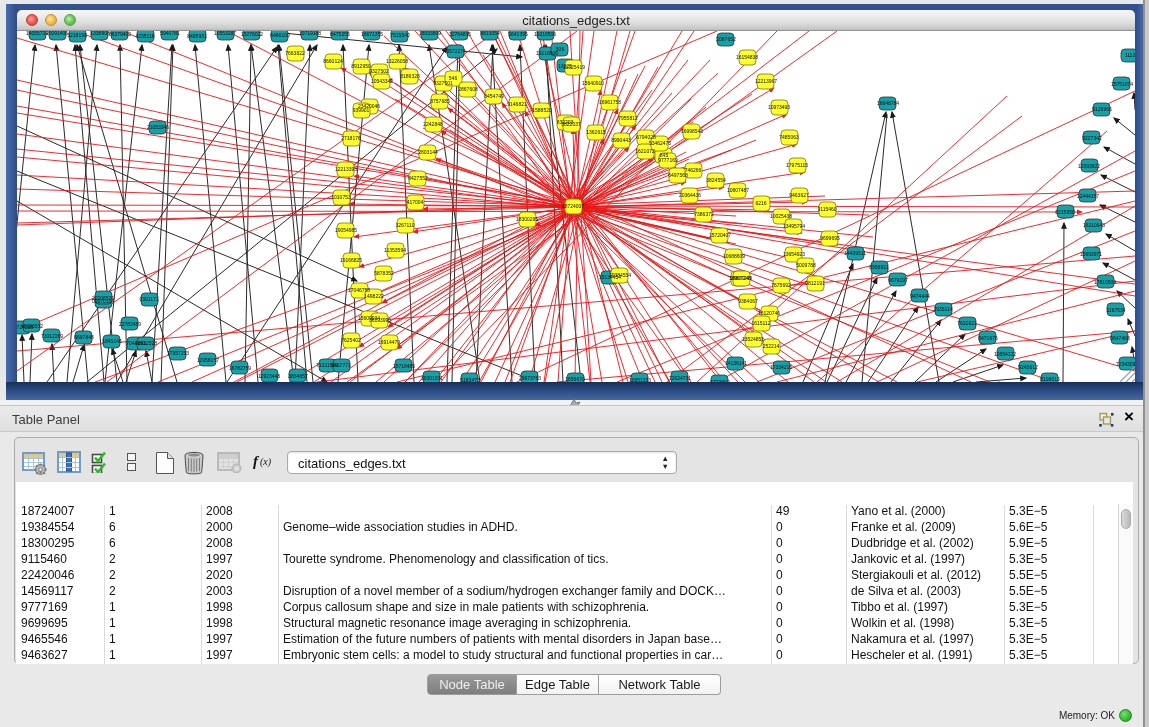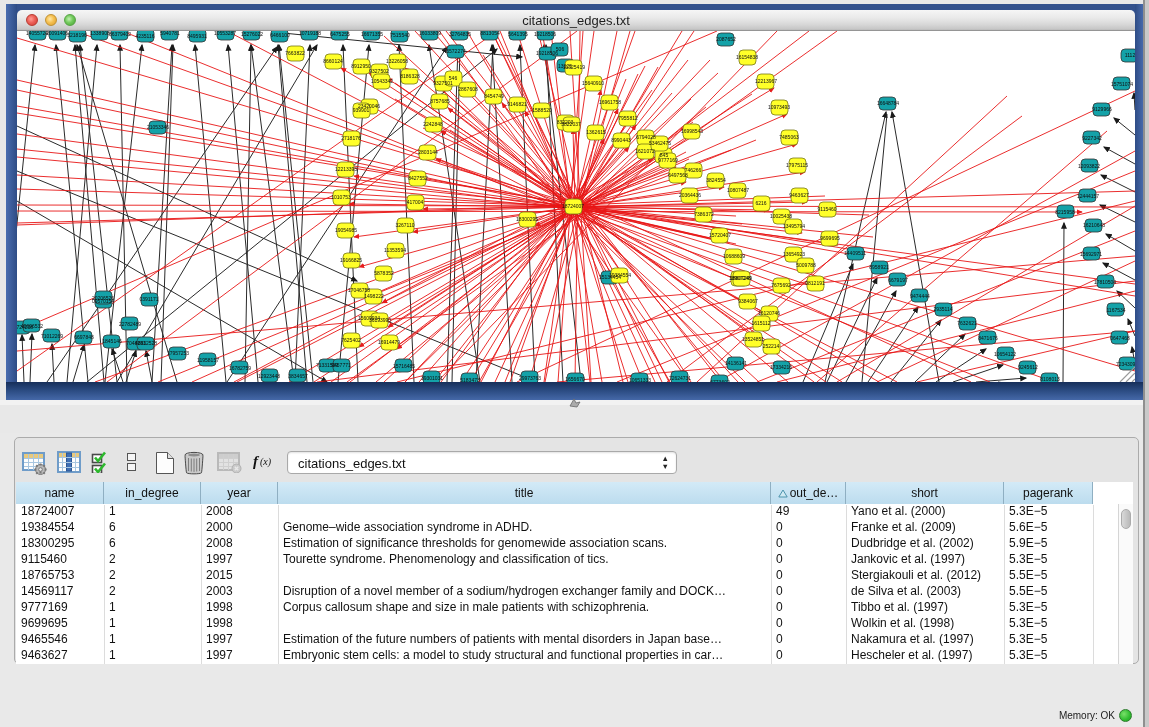--- a/index.html
+++ b/index.html
@@ -650,20 +650,31 @@
             <line x1="1115" y1="351" x2="1118" y2="348"></line>
           </g>
         </svg>
       </div>
   </div>
 
   <div id="gapstrip"></div>
   <svg id="cursor" width="14" height="10" viewBox="0 0 14 10">
       <path d="M2 8 L6 1 L8 5 L12 4 L9 9 Z" fill="#ababab" stroke="#6a6a6a" stroke-width="0.8"></path>
     </svg>
+  <div id="tp-bar">
+    <span class="lbl">Table Panel</span>
+    <svg class="float-ic" width="15" height="15" viewBox="0 0 15 15" style="position:absolute;right:31px;top:6px">
+        <rect x="1" y="1.5" width="6.5" height="6.5" fill="#e8eef8" stroke="#a89a3c" stroke-width="1.3"></rect>
+        <rect x="4.5" y="5" width="7" height="7" fill="#dfe9f6" stroke="#a89a3c" stroke-width="1.3"></rect>
+        <rect x="12" y="1" width="2.6" height="2.6" fill="#1c3f6e"></rect>
+        <rect x="0.2" y="12" width="2.6" height="2.6" fill="#1c3f6e"></rect>
+        <rect x="11.8" y="12" width="2.6" height="2.6" fill="#1c3f6e"></rect>
+      </svg>
+    <span class="close">×</span>
+  </div>
 
   <div id="tp-body">
     <div id="tp-box">
       <div id="toolbar">
           <svg class="tbi" style="left:1px" width="26" height="24" viewBox="0 0 26 24">
             <rect x="1" y="2" width="21" height="17" fill="#fdfdfd" stroke="#6f9cc9" stroke-width="2"></rect>
             <rect x="2" y="3" width="19" height="4" fill="#e7c97e"></rect>
             <path d="M2 7.5h19M2 11.5h19M2 15.5h19M6.5 3v16M11.5 3v16M16.5 3v16" stroke="#a8c6e0" stroke-width="1" fill="none"></path>
             <circle cx="18.5" cy="18.5" r="5" fill="#b9b9b9" stroke="#787878"></circle>
             <circle cx="18.5" cy="18.5" r="1.8" fill="#ececec" stroke="#787878"></circle>
@@ -707,31 +718,20 @@
           <svg class="tbi" style="left:231px" width="28" height="20" viewBox="0 0 28 20">
             <text x="1" y="15" font-family="Liberation Serif,serif" font-style="italic" font-weight="bold" font-size="15" fill="#111">f</text>
             <text x="8" y="14" font-family="Liberation Serif,serif" font-style="italic" font-size="10" fill="#111">(x)</text>
           </svg>
         <div id="combo">
             <span class="txt">citations_edges.txt</span>
             <span class="steppers">▲<br>▼</span>
           </div>
       </div>
       <div id="tbl">
-        <div id="thead">
-            <div class="th" style="left:0px;width:88px">name</div>
-            <div class="th" style="left:88px;width:97px">in_degree</div>
-            <div class="th" style="left:185px;width:77px">year</div>
-            <div class="th" style="left:262px;width:493px">title</div>
-            <div class="th" style="left:755px;width:75px"><svg width="10" height="9" viewBox="0 0 10 9" style="vertical-align:-1px;margin-right:2px">
-                <path d="M5 1 L9.2 8 L0.8 8 Z" fill="#cfe9f2" stroke="#4d93ac" stroke-width="1"></path>
-              </svg>out_de…</div>
-            <div class="th" style="left:830px;width:158px">short</div>
-            <div class="th" style="left:988px;width:89px">pagerank</div>
-          </div>
         <div id="collines">
             <div class="cl" style="left:88px"></div>
             <div class="cl" style="left:185px"></div>
             <div class="cl" style="left:262px"></div>
             <div class="cl" style="left:755px"></div>
             <div class="cl" style="left:830px"></div>
             <div class="cl" style="left:988px"></div>
             <div class="cl" style="left:1077px"></div>
           </div>
           <div id="tbody">
@@ -740,47 +740,46 @@
               <div class="td" style="left:93px;width:92px">1</div>
               <div class="td" style="left:190px;width:72px">2008</div>
               <div class="td" style="left:760px;width:70px">49</div>
               <div class="td" style="left:835px;width:153px">Yano et al. (2000)</div>
               <div class="td" style="left:993px;width:84px">5.3E−5</div>
             </div>
             <div class="tr" style="top:16px">
               <div class="td" style="left:5px;width:83px">19384554</div>
               <div class="td" style="left:93px;width:92px">6</div>
               <div class="td" style="left:190px;width:72px">2000</div>
-              <div class="td" style="left:267px;width:488px">Genome–wide association syndrome in ADHD.</div>
+              <div class="td" style="left:267px;width:488px">Genome–wide association studies in ADHD.</div>
               <div class="td" style="left:760px;width:70px">0</div>
               <div class="td" style="left:835px;width:153px">Franke et al. (2009)</div>
               <div class="td" style="left:993px;width:84px">5.6E−5</div>
             </div>
             <div class="tr" style="top:32px">
               <div class="td" style="left:5px;width:83px">18300295</div>
               <div class="td" style="left:93px;width:92px">6</div>
               <div class="td" style="left:190px;width:72px">2008</div>
-              <div class="td" style="left:267px;width:488px">Estimation of significance thresholds for genomewide association scans.</div>
               <div class="td" style="left:760px;width:70px">0</div>
               <div class="td" style="left:835px;width:153px">Dudbridge et al. (2002)</div>
               <div class="td" style="left:993px;width:84px">5.9E−5</div>
             </div>
             <div class="tr" style="top:48px">
               <div class="td" style="left:5px;width:83px">9115460</div>
               <div class="td" style="left:93px;width:92px">2</div>
               <div class="td" style="left:190px;width:72px">1997</div>
               <div class="td" style="left:267px;width:488px">Tourette syndrome. Phenomenology and classification of tics.</div>
               <div class="td" style="left:760px;width:70px">0</div>
               <div class="td" style="left:835px;width:153px">Jankovic et al. (1997)</div>
               <div class="td" style="left:993px;width:84px">5.3E−5</div>
             </div>
             <div class="tr" style="top:64px">
-              <div class="td" style="left:5px;width:83px">18765753</div>
+              <div class="td" style="left:5px;width:83px">22420046</div>
               <div class="td" style="left:93px;width:92px">2</div>
-              <div class="td" style="left:190px;width:72px">2015</div>
+              <div class="td" style="left:190px;width:72px">2020</div>
               <div class="td" style="left:760px;width:70px">0</div>
               <div class="td" style="left:835px;width:153px">Stergiakouli et al. (2012)</div>
               <div class="td" style="left:993px;width:84px">5.5E−5</div>
             </div>
             <div class="tr" style="top:80px">
               <div class="td" style="left:5px;width:83px">14569117</div>
               <div class="td" style="left:93px;width:92px">2</div>
               <div class="td" style="left:190px;width:72px">2003</div>
               <div class="td" style="left:267px;width:488px">Disruption of a novel member of a sodium/hydrogen exchanger family and DOCK…</div>
               <div class="td" style="left:760px;width:70px">0</div>
@@ -793,44 +792,50 @@
               <div class="td" style="left:190px;width:72px">1998</div>
               <div class="td" style="left:267px;width:488px">Corpus callosum shape and size in male patients with schizophrenia.</div>
               <div class="td" style="left:760px;width:70px">0</div>
               <div class="td" style="left:835px;width:153px">Tibbo et al. (1997)</div>
               <div class="td" style="left:993px;width:84px">5.3E−5</div>
             </div>
             <div class="tr" style="top:112px">
               <div class="td" style="left:5px;width:83px">9699695</div>
               <div class="td" style="left:93px;width:92px">1</div>
               <div class="td" style="left:190px;width:72px">1998</div>
+              <div class="td" style="left:267px;width:488px">Structural magnetic resonance image averaging in schizophrenia.</div>
               <div class="td" style="left:760px;width:70px">0</div>
               <div class="td" style="left:835px;width:153px">Wolkin et al. (1998)</div>
               <div class="td" style="left:993px;width:84px">5.3E−5</div>
             </div>
             <div class="tr" style="top:128px">
               <div class="td" style="left:5px;width:83px">9465546</div>
               <div class="td" style="left:93px;width:92px">1</div>
               <div class="td" style="left:190px;width:72px">1997</div>
               <div class="td" style="left:267px;width:488px">Estimation of the future numbers of patients with mental disorders in Japan base…</div>
               <div class="td" style="left:760px;width:70px">0</div>
               <div class="td" style="left:835px;width:153px">Nakamura et al. (1997)</div>
               <div class="td" style="left:993px;width:84px">5.3E−5</div>
             </div>
             <div class="tr" style="top:144px">
               <div class="td" style="left:5px;width:83px">9463627</div>
               <div class="td" style="left:93px;width:92px">1</div>
               <div class="td" style="left:190px;width:72px">1997</div>
               <div class="td" style="left:267px;width:488px">Embryonic stem cells: a model to study structural and functional properties in car…</div>
               <div class="td" style="left:760px;width:70px">0</div>
-              <div class="td" style="left:835px;width:153px">Hescheler et al. (1997)</div>
+              <div class="td" style="left:835px;width:153px">Hescheler et al. (1991)</div>
               <div class="td" style="left:993px;width:84px">5.3E−5</div>
             </div>
           </div>
         <div id="vsb">
             <div class="thumb"></div>
           </div>
       </div>
     </div>
+    <div id="tabs">
+      <div class="tab first sel" style="width:90px">Node Table</div>
+        <div class="tab" style="width:82px">Edge Table</div>
+        <div class="tab last" style="width:122px">Network Table</div>
+    </div>
     <div id="mem">Memory: OK<span class="dot"></span></div>
   </div>
   <div id="rdiv"></div>
 </div>
 
 </body></html>

